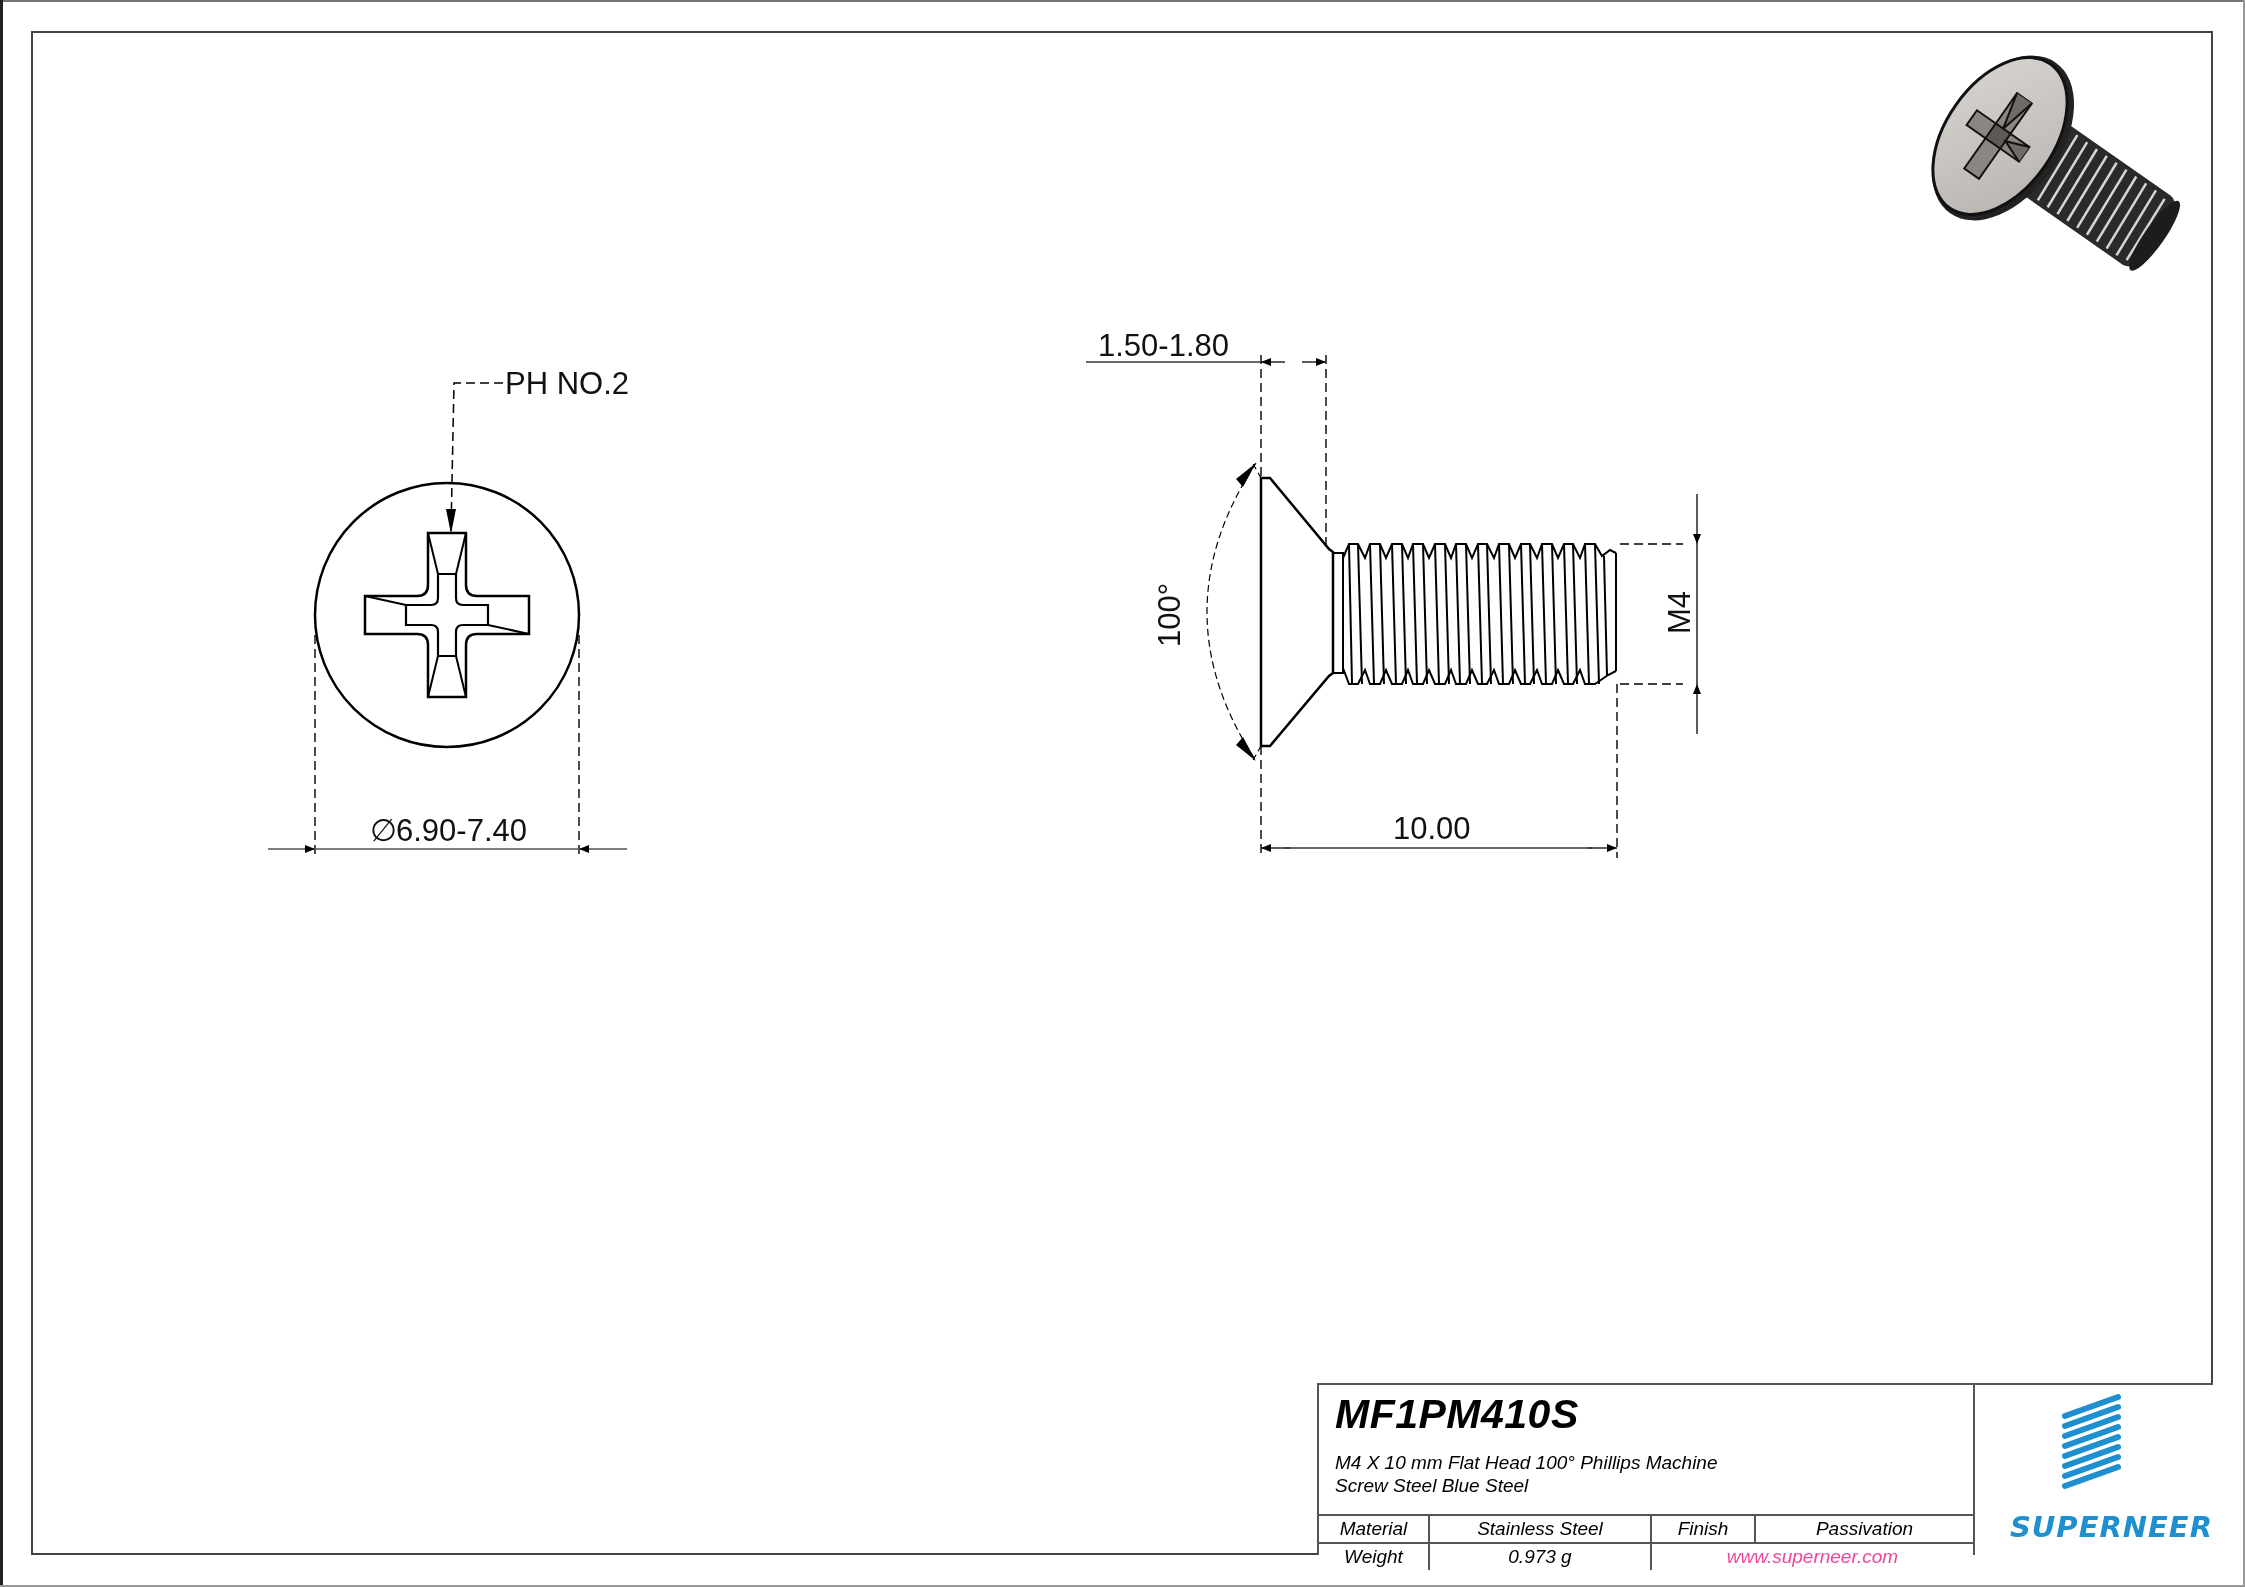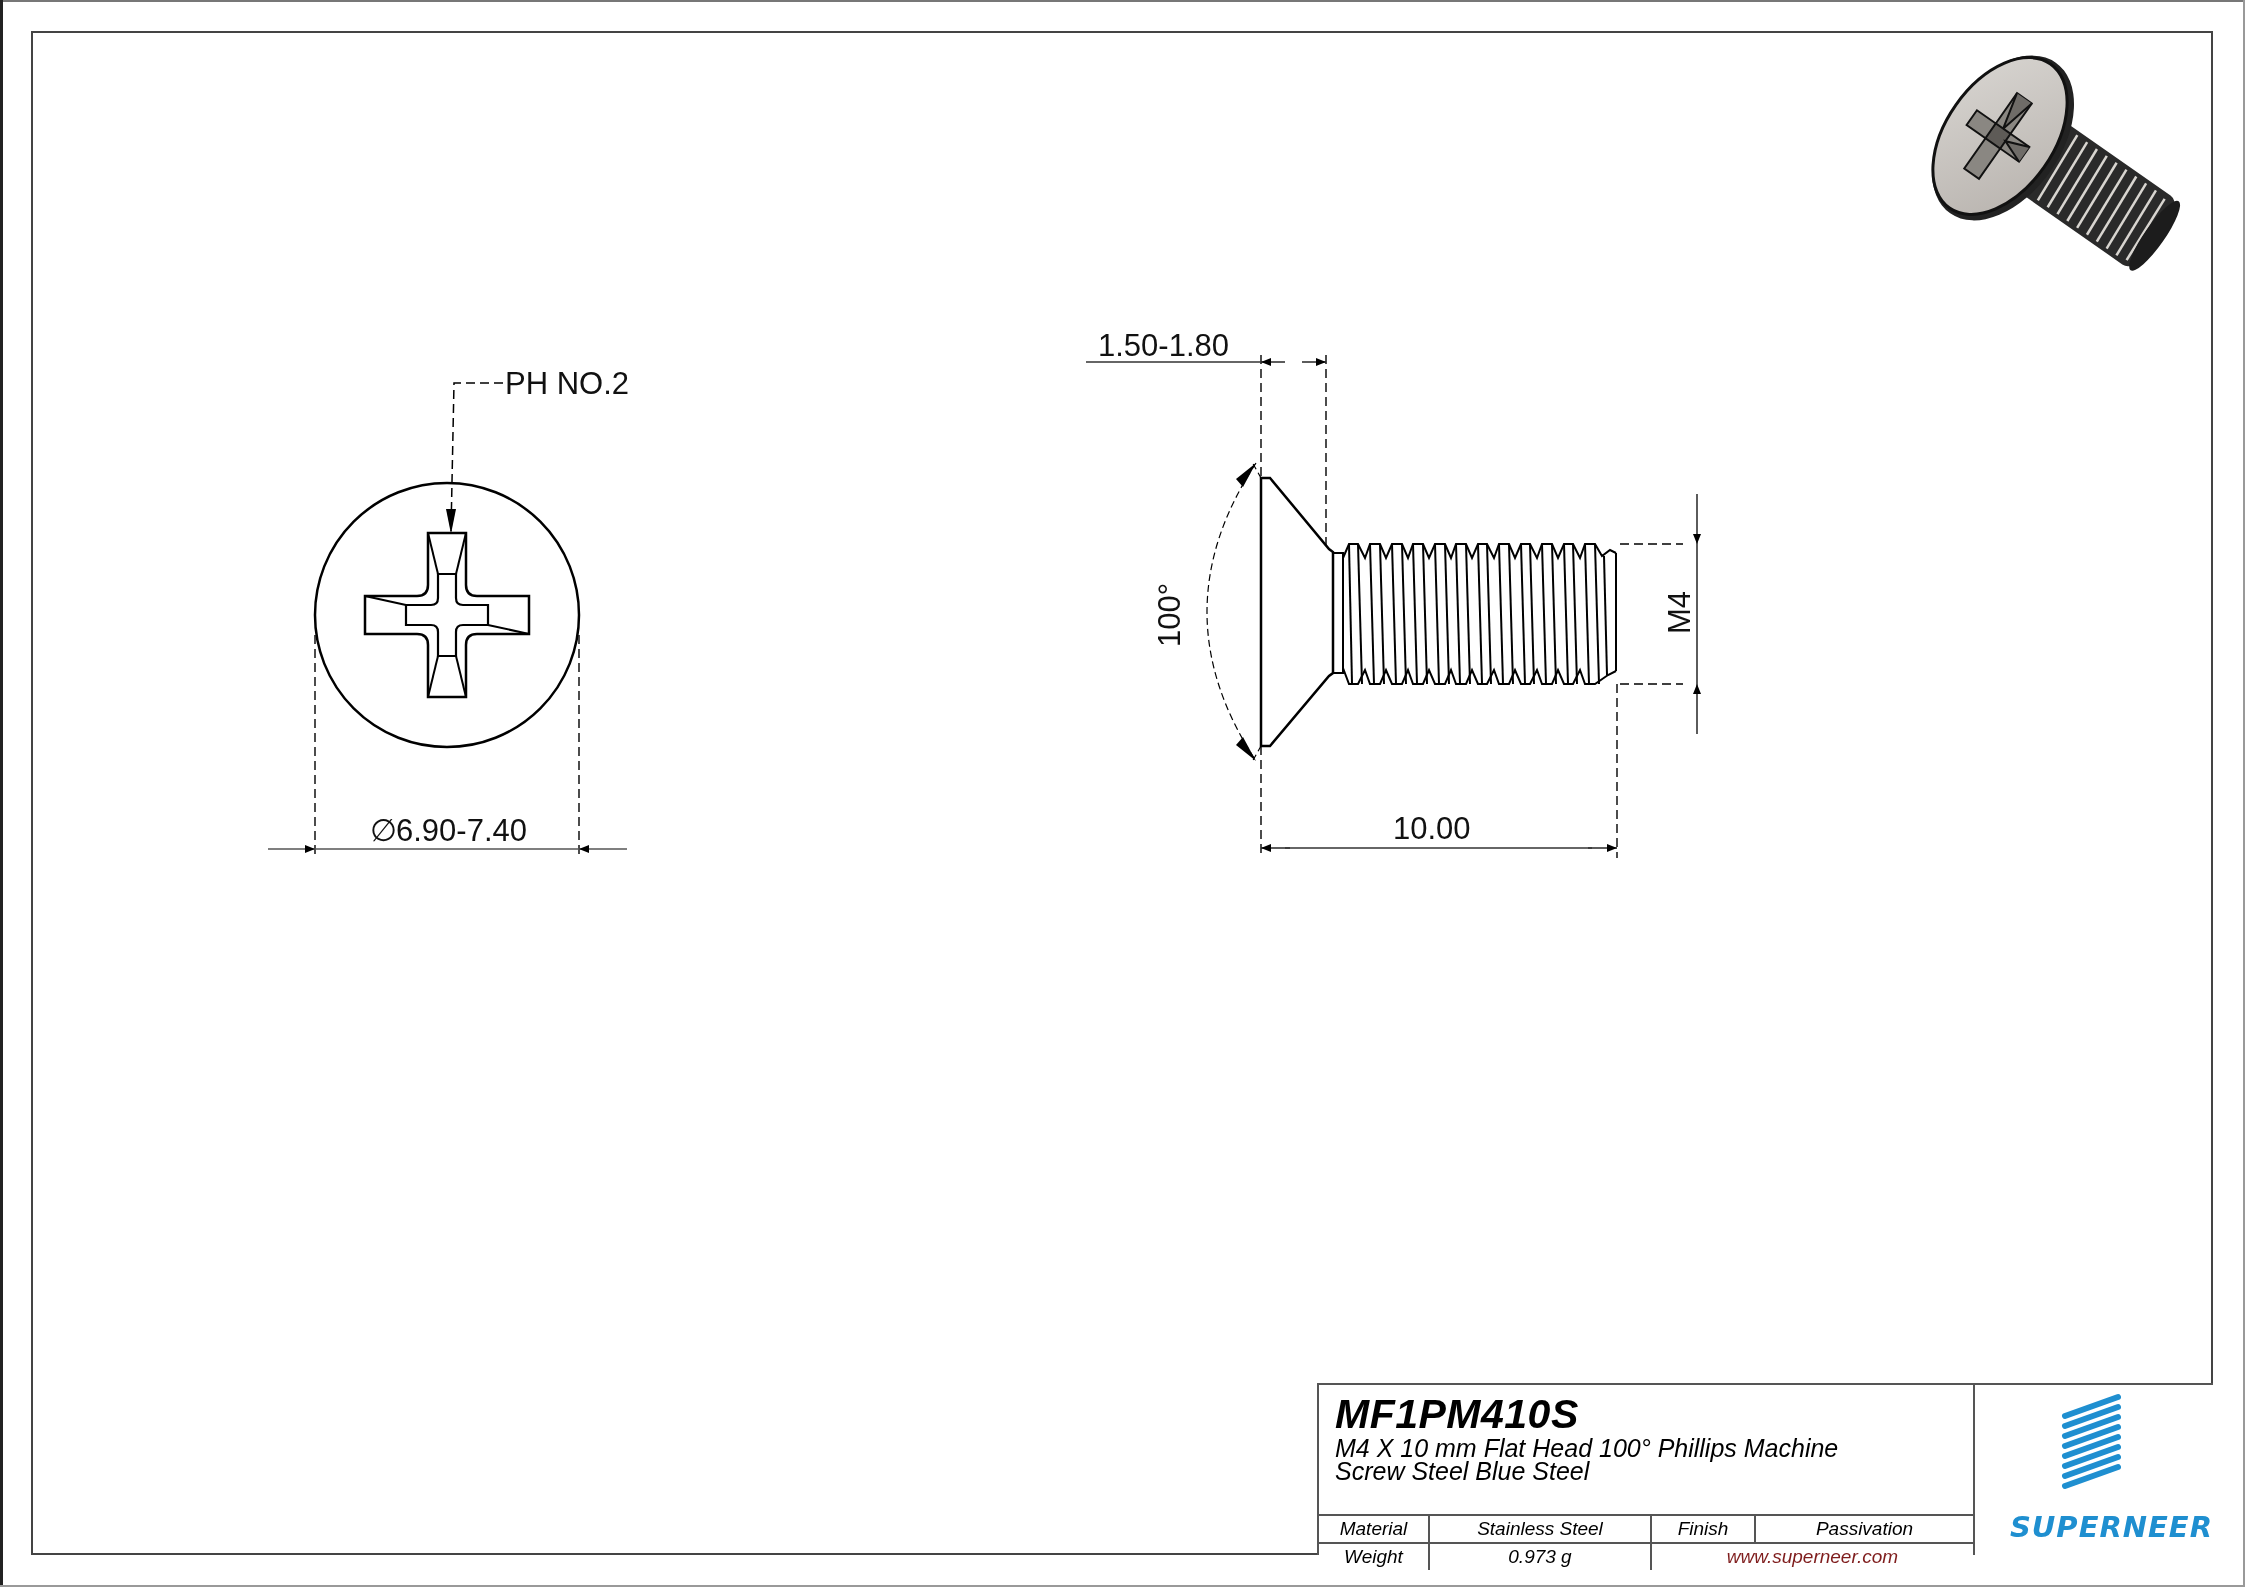--- a/index.html
+++ b/index.html
@@ -11,25 +11,25 @@
   .outer-right { position:absolute; right:0; top:0; width:2px; height:1587px; background:#999; }
   .frame { position:absolute; left:31px; top:31px; width:2182px; height:1524px; border:2px solid #444; box-sizing:border-box; }
   svg.drawing { position:absolute; left:0; top:0; }
   .dim-text { font-family:"Liberation Sans", sans-serif; font-size:31px; fill:#111; }
   .contact { position:absolute; left:215px; top:1483px; font-family:"DejaVu Sans", sans-serif; font-size:40px; letter-spacing:0.5px; color:#000; }
 
   
   .tb { position:absolute; left:1317px; top:1383px; width:896px; height:172px; border-top:2px solid #555; border-left:2px solid #555; box-sizing:border-box; background:#fff;font-style:italic; }
   .tb-main { position:absolute; left:0; top:0; width:656px; height:170px; border-right:2px solid #555; box-sizing:border-box; }
   .tb-partno { position:absolute; left:16px; top:6px; font-size:41px; font-weight:bold; letter-spacing:0.5px; }
-  .tb-desc { position:absolute; left:16px; top:52px; font-size:25px; line-height:23px; width:620px; }
+  .tb-desc { position:absolute; left:16px; top:66px; font-size:19px; line-height:23px; width:620px; }
   .tb-table { position:absolute; left:0; top:114px; width:654px; border-collapse:collapse;margin-top:15px; }
   .tb-table td { border-top:2px solid #555; border-right:2px solid #555; font-size:19px; text-align:center; height:26px; padding:0; }
   .tb-table tr td:last-child { border-right:none; }
-  .tb-url { color:#7f1d1d; }
+  .tb-url { color:#ec4899; }
   .tb-logo { position:absolute; left:656px; top:0; width:238px; height:170px; }
   .tb-brand { position:absolute; left:0; top:125px; width:238px; text-align:right; font-family:"DejaVu Sans", sans-serif; font-weight:bold; font-size:29px; color:#1f8fd0; letter-spacing:1px; }
 </style>
 </head>
 <body>
 
 <div class="sheet">
   <div class="outer-top"></div>
   <div class="outer-left"></div>
   <div class="outer-bottom"></div>

